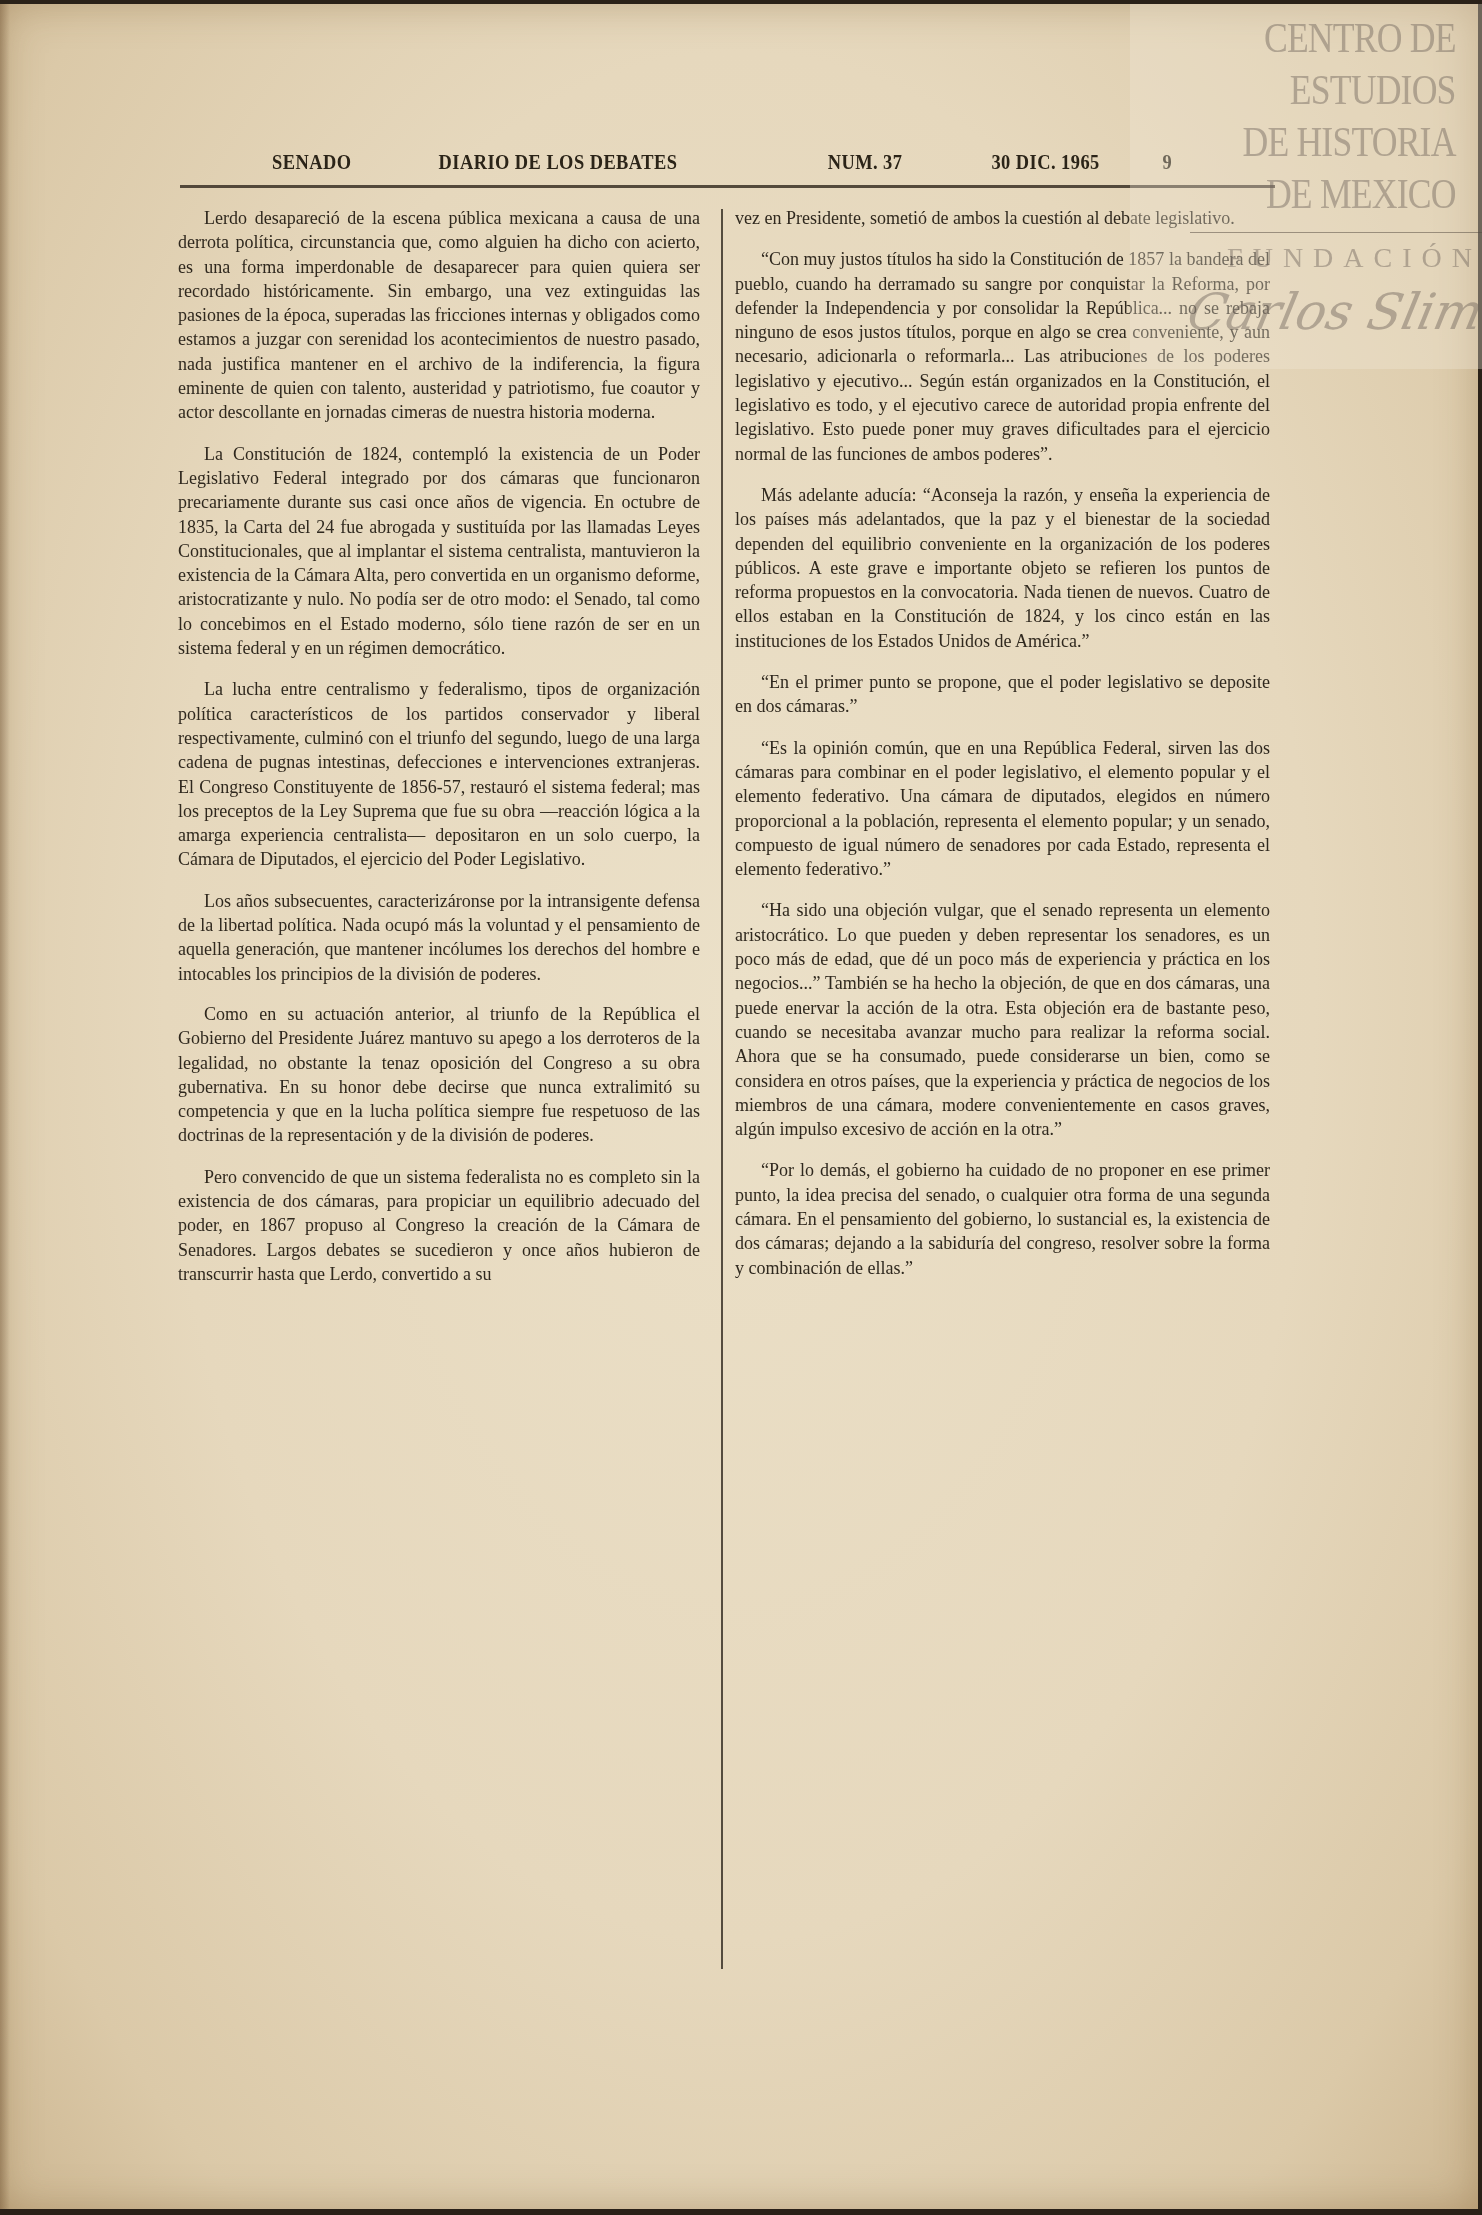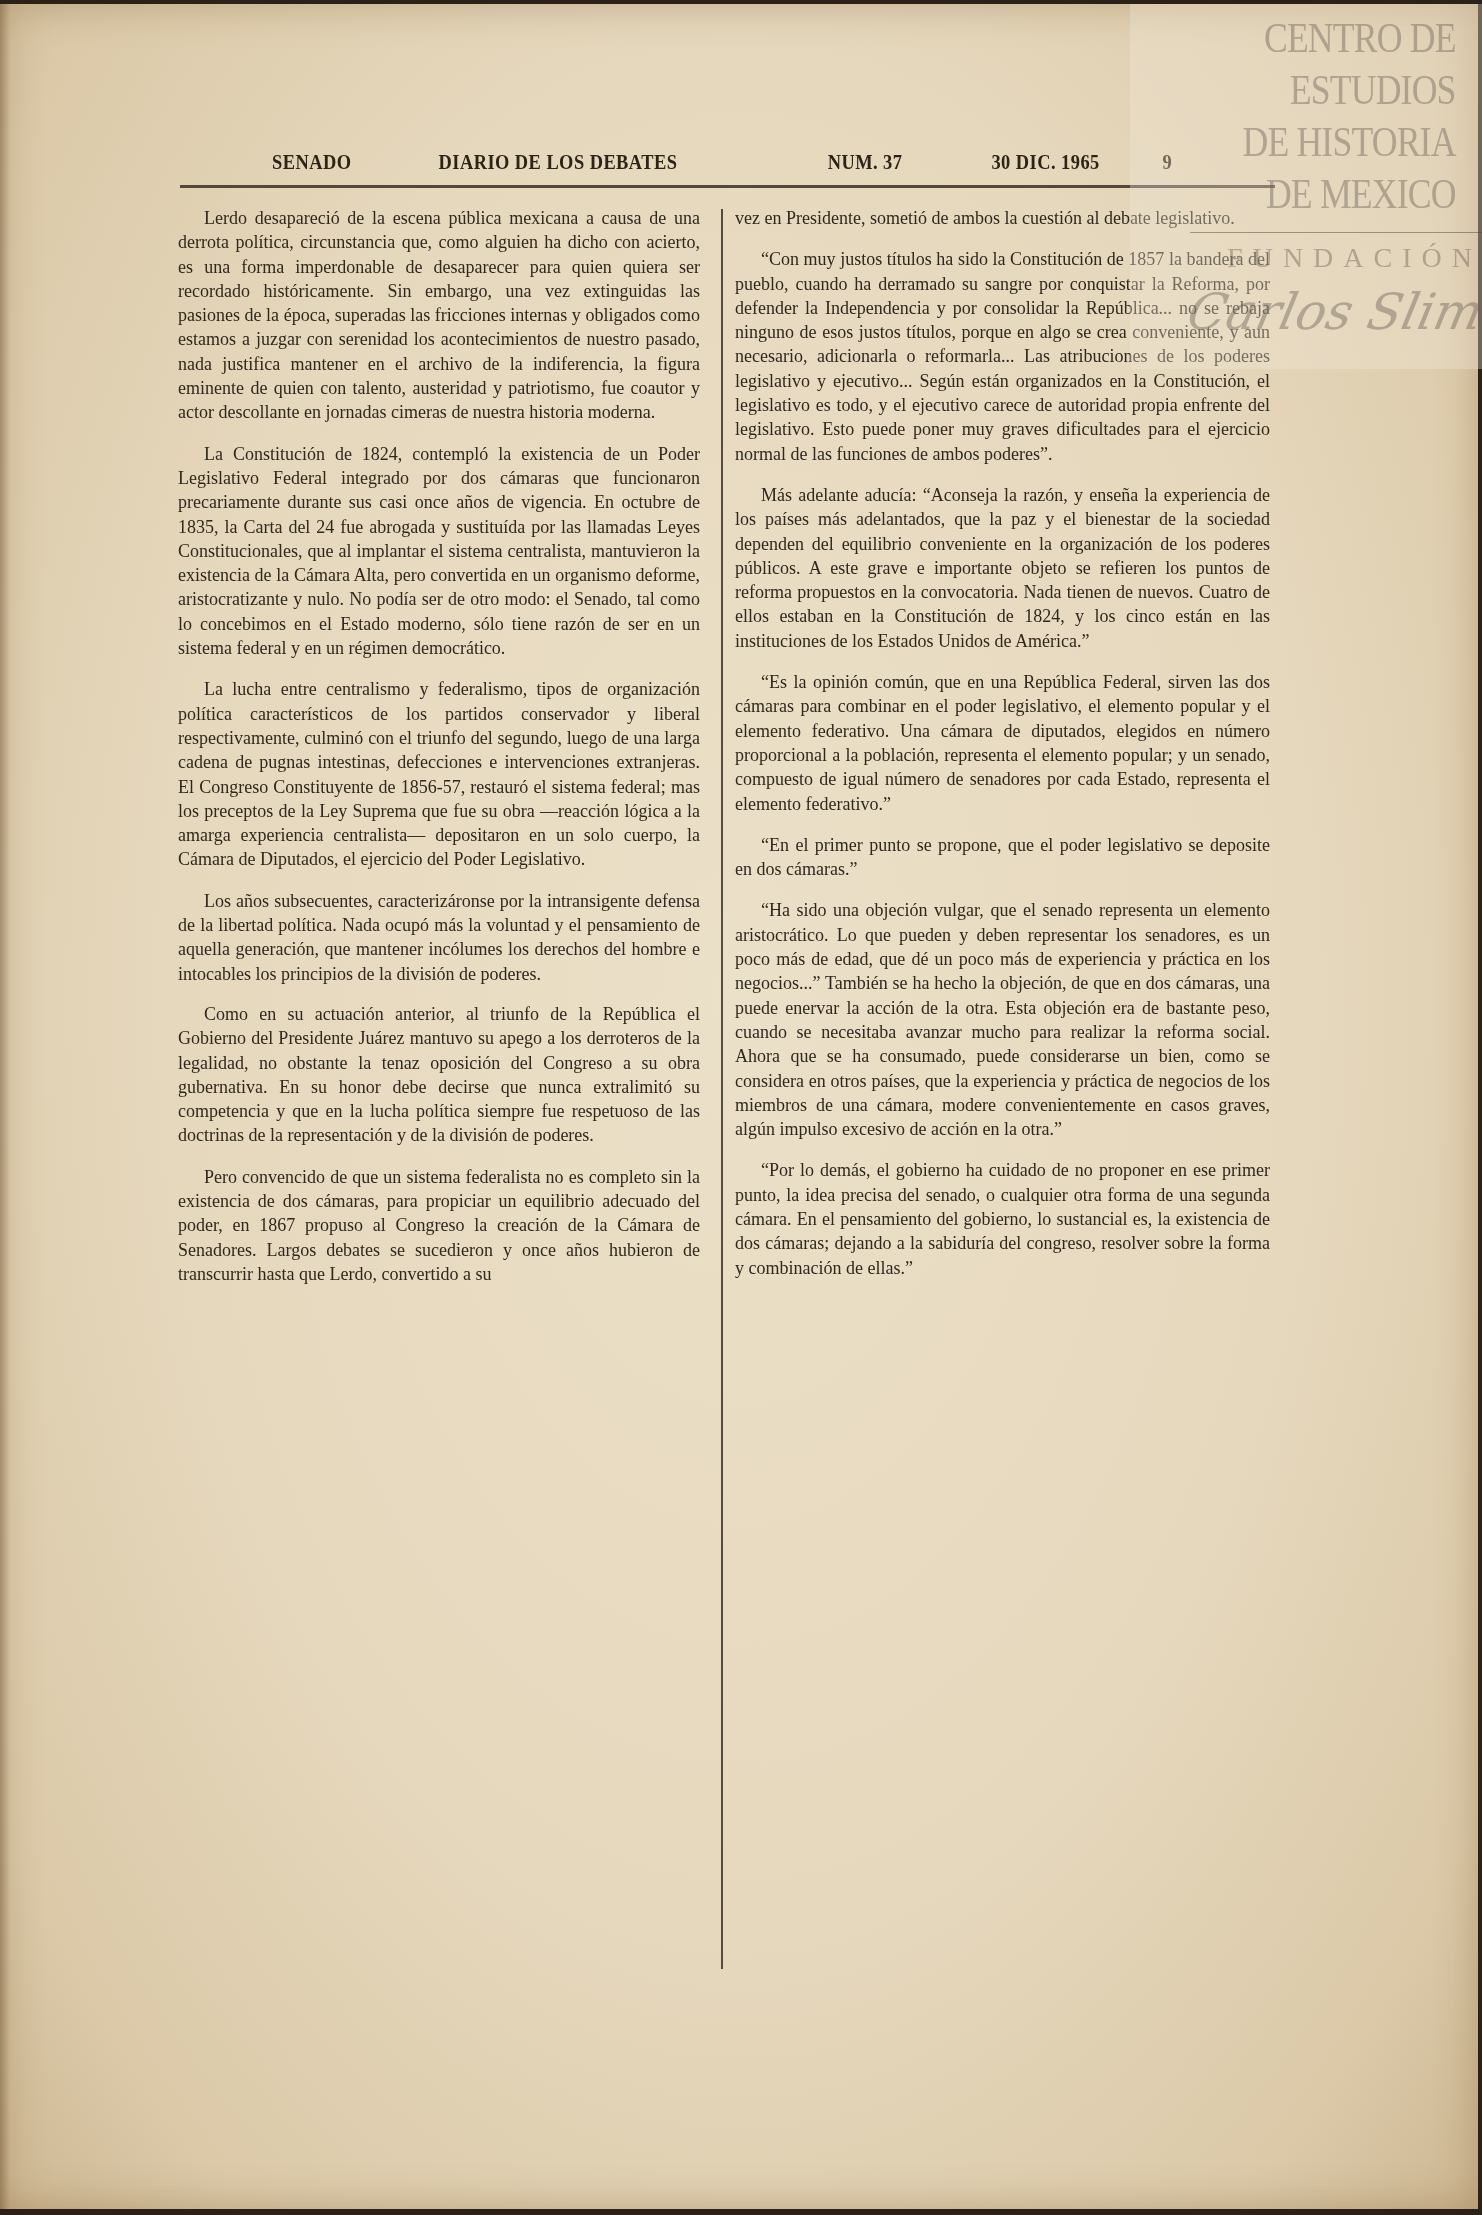--- a/index.html
+++ b/index.html
@@ -89,22 +89,22 @@
     <p>Como en su actuación anterior, al triunfo de la República el Gobierno del Presidente Juárez mantuvo su apego a los derroteros de la legalidad, no obstante la tenaz oposición del Congreso a su obra gubernativa. En su honor debe decirse que nunca extralimitó su competencia y que en la lucha política siempre fue respetuoso de las doctrinas de la representación y de la división de poderes.</p>
     <p>Pero convencido de que un sistema federalista no es completo sin la existencia de dos cámaras, para propiciar un equilibrio adecuado del poder, en 1867 propuso al Congreso la creación de la Cámara de Senadores. Largos debates se sucedieron y once años hubieron de transcurrir hasta que Lerdo, convertido a su</p>
   </div>
 
   <div class="col-divider"></div>
 
   <div class="column col-right">
     <p class="first-cont">vez en Presidente, sometió de ambos la cuestión al debate legislativo.</p>
     <p>“Con muy justos títulos ha sido la Constitución de 1857 la bandera del pueblo, cuando ha derramado su sangre por conquistar la Reforma, por defender la Independencia y por consolidar la República... no se rebaja ninguno de esos justos títulos, porque en algo se crea conveniente, y aun necesario, adicionarla o reformarla... Las atribuciones de los poderes legislativo y ejecutivo... Según están organizados en la Constitución, el legislativo es todo, y el ejecutivo carece de autoridad propia enfrente del legislativo. Esto puede poner muy graves dificultades para el ejercicio normal de las funciones de ambos poderes”.</p>
     <p>Más adelante aducía: “Aconseja la razón, y enseña la experiencia de los países más adelantados, que la paz y el bienestar de la sociedad dependen del equilibrio conveniente en la organización de los poderes públicos. A este grave e importante objeto se refieren los puntos de reforma propuestos en la convocatoria. Nada tienen de nuevos. Cuatro de ellos estaban en la Constitución de 1824, y los cinco están en las instituciones de los Estados Unidos de América.”</p>
+    <p>“En el primer punto se propone, que el poder legislativo se deposite en dos cámaras.”</p>
     <p>“Es la opinión común, que en una República Federal, sirven las dos cámaras para combinar en el poder legislativo, el elemento popular y el elemento federativo. Una cámara de diputados, elegidos en número proporcional a la población, representa el elemento popular; y un senado, compuesto de igual número de senadores por cada Estado, representa el elemento federativo.”</p>
-    <p>“En el primer punto se propone, que el poder legislativo se deposite en dos cámaras.”</p>
     <p>“Ha sido una objeción vulgar, que el senado representa un elemento aristocrático. Lo que pueden y deben representar los senadores, es un poco más de edad, que dé un poco más de experiencia y práctica en los negocios...” También se ha hecho la objeción, de que en dos cámaras, una puede enervar la acción de la otra. Esta objeción era de bastante peso, cuando se necesitaba avanzar mucho para realizar la reforma social. Ahora que se ha consumado, puede considerarse un bien, como se considera en otros países, que la experiencia y práctica de negocios de los miembros de una cámara, modere convenientemente en casos graves, algún impulso excesivo de acción en la otra.”</p>
     <p>“Por lo demás, el gobierno ha cuidado de no proponer en ese primer punto, la idea precisa del senado, o cualquier otra forma de una segunda cámara. En el pensamiento del gobierno, lo sustancial es, la existencia de dos cámaras; dejando a la sabiduría del congreso, resolver sobre la forma y combinación de ellas.”</p>
   </div>
 
   <div class="watermark">
     <span class="wm-line wm-l1">CENTRO DE</span>
     <span class="wm-line">ESTUDIOS</span>
     <span class="wm-line">DE HISTORIA</span>
     <span class="wm-line">DE MEXICO</span>
     <span class="wm-fund">FUNDACIÓN</span>

